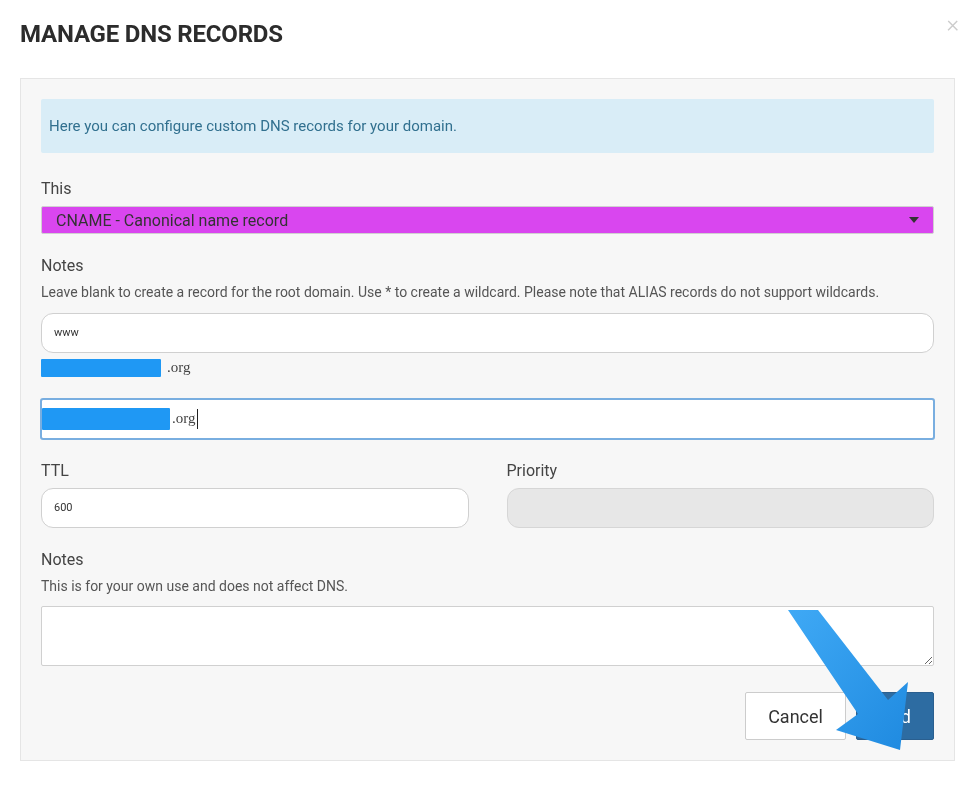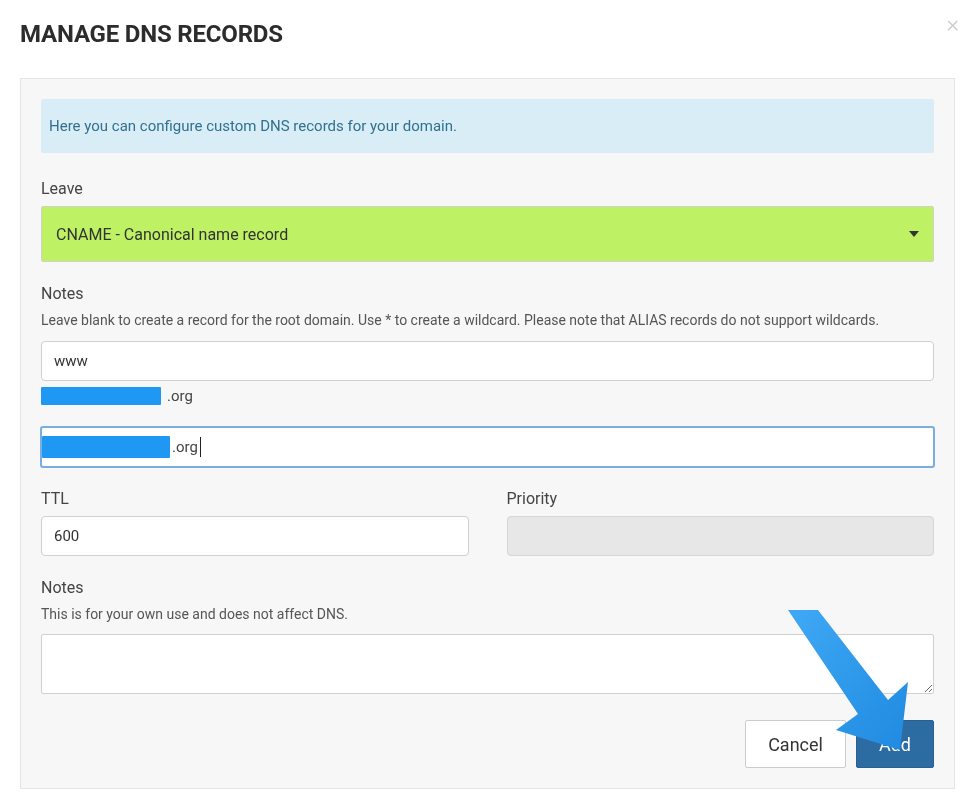--- a/index.html
+++ b/index.html
@@ -53,44 +53,44 @@
       font-weight: 400;
     }
     .field-help {
       font-size: 14px;
       color: #555;
       margin-bottom: 10px;
       line-height: 1.4;
     }
     .select-wrap {
       position: relative;
-      background: #bef264;
-      border: 1px solid #d0d0d0;
-      border-radius: 2px;
-      height: 56px;
+      background: #d946ef;
+      border: 1px solid #d0d0d0;
+      border-radius: 2px;
+      height: 28px;
       display: flex;
       align-items: center;
       padding: 0 14px;
       cursor: pointer;
     }
     .select-wrap .caret {
       margin-left: auto;
       width: 0; height: 0;
       border-left: 5px solid transparent;
       border-right: 5px solid transparent;
       border-top: 6px solid #333;
     }
     .text-input {
       width: 100%;
       background: #fff;
       border: 1px solid #d0d0d0;
-      border-radius: 4px;
+      border-radius: 12px;
       height: 40px;
       padding: 0 12px;
-      font-size: 15px;
+      font-size: 11px;
       color: #333;
       font-family: inherit;
     }
     .text-input.disabled {
       background: #e7e7e7;
       border-color: #d6d6d6;
     }
     .host-domain-row {
       display: flex;
       align-items: center;
@@ -99,20 +99,21 @@
     }
     .redact-block {
       display: inline-block;
       background: #1f98f4;
       height: 18px;
       border-radius: 1px;
     }
     .domain-suffix {
       font-size: 15px;
       color: #444;
+      font-family: Liberation Serif, serif;
     }
     .answer-input-wrap {
       position: relative;
       background: #fff;
       border: 1px solid #d0d0d0;
       border-radius: 2px;
       height: 40px;
       display: flex;
       align-items: center;
       padding: 0 12px;
@@ -182,21 +183,21 @@
 
   <h1 class="modal-title">MANAGE DNS RECORDS</h1>
 
   <div class="form-panel">
 
     <div class="info-banner">
       <span>Here you can configure custom DNS records for your domain.</span>
     </div>
 
     <div class="field-group">
-      <label class="field-label">Leave</label>
+      <label class="field-label">This</label>
       <div class="select-wrap">
         <span>CNAME - Canonical name record</span>
         <span class="caret"></span>
       </div>
     </div>
 
     <div class="field-group">
       <label class="field-label">Notes</label>
       <div class="field-help">Leave blank to create a record for the root domain. Use * to create a wildcard. Please note that ALIAS records do not support wildcards.</div>
       <input type="text" class="text-input" value="www" style="">

